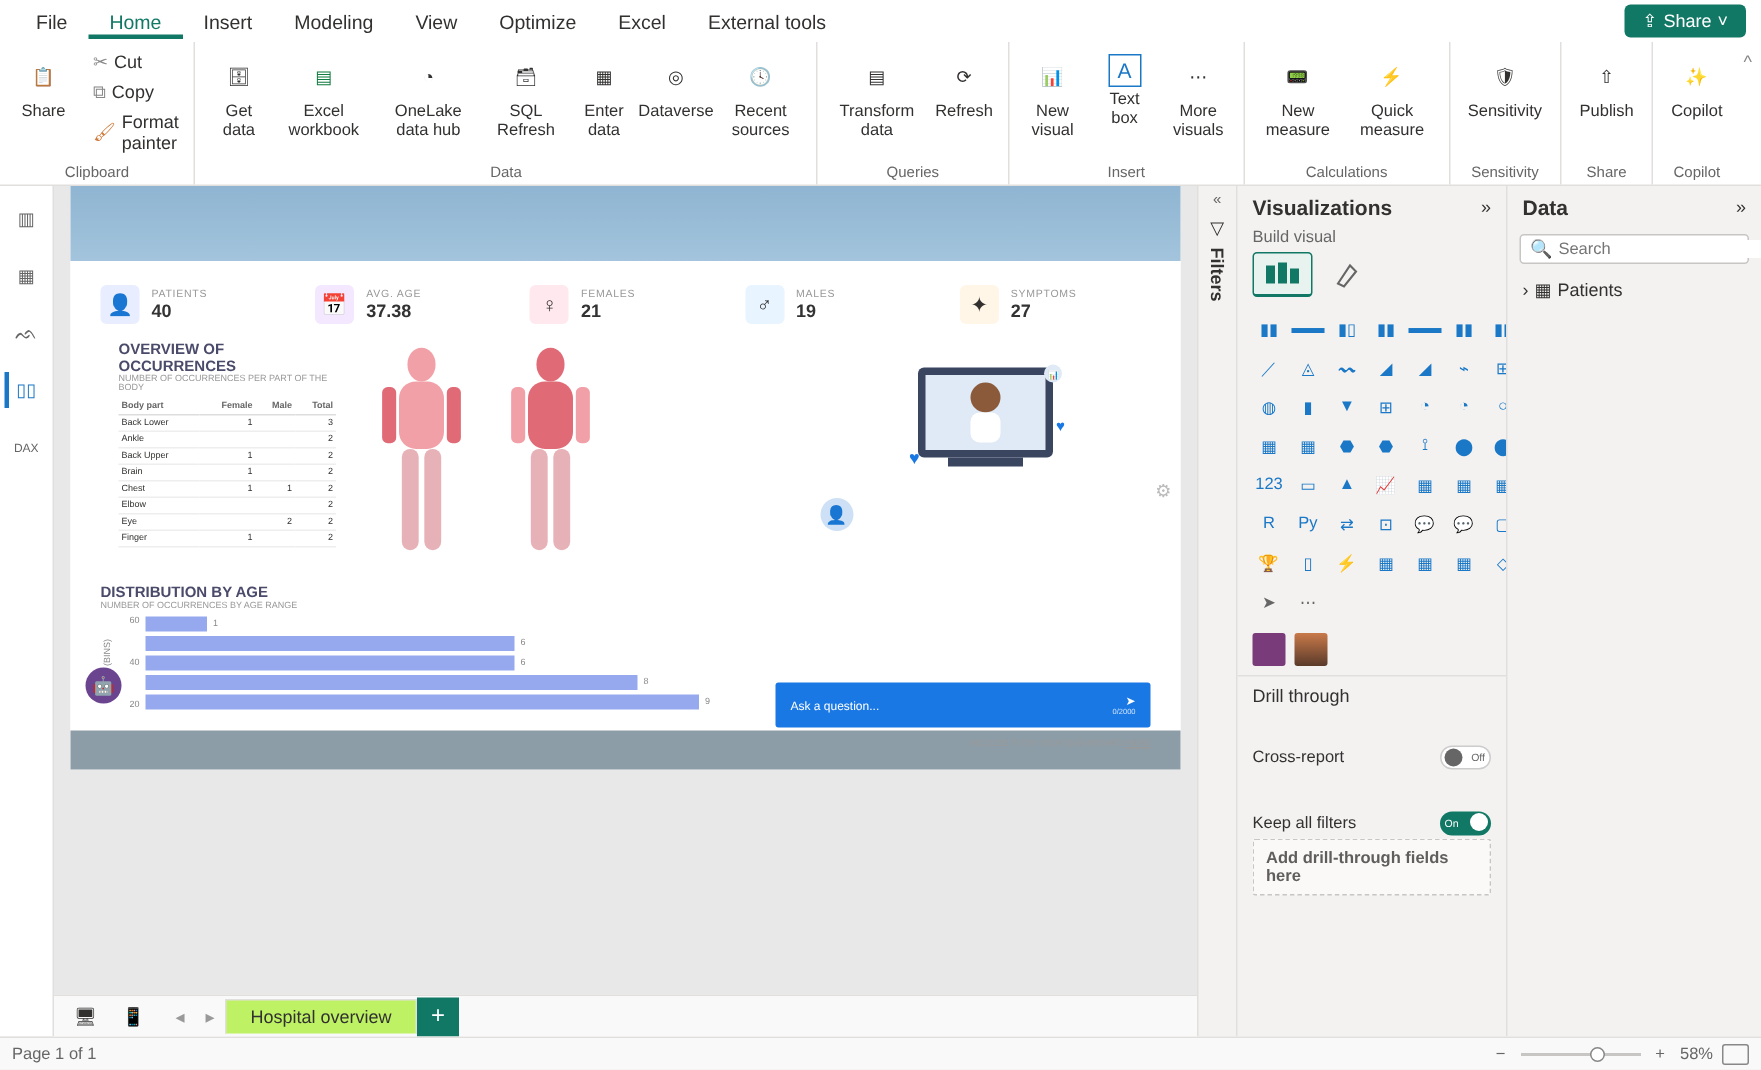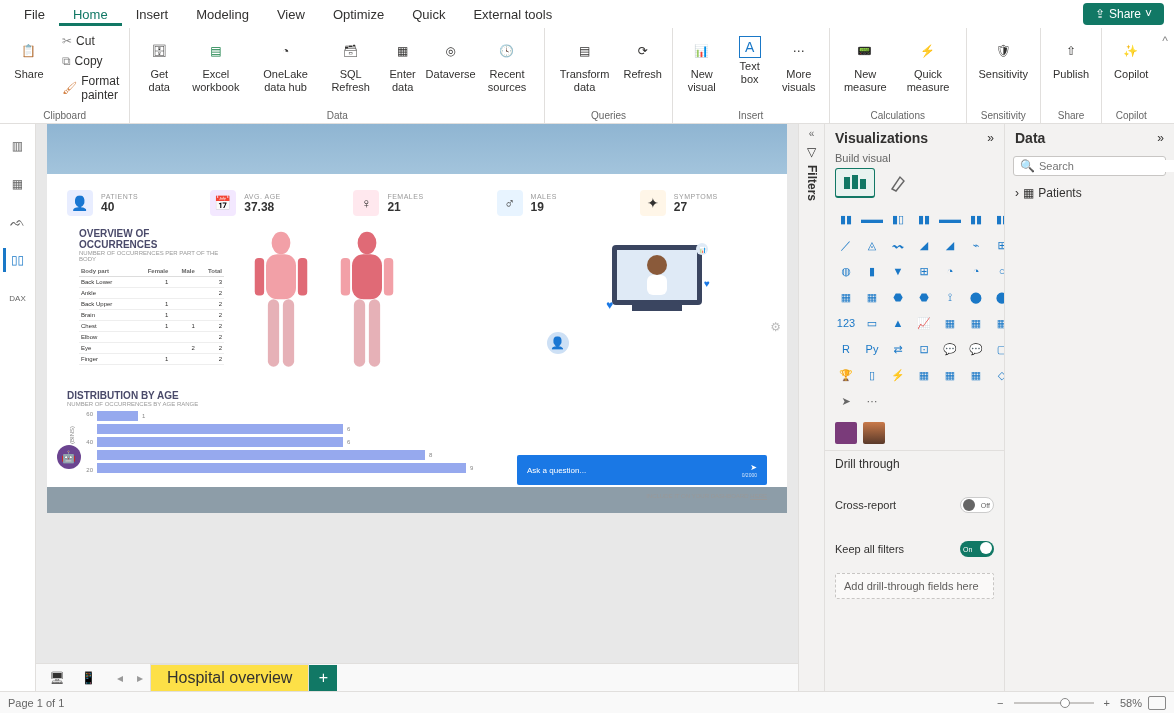--- a/index.html
+++ b/index.html
@@ -77,21 +77,21 @@
 .dash-note .lnk { text-decoration:underline; }
 
 .report-footer-band { height: 26px; background: #8d9da8; }
 .corner-badge { position:absolute; left:10px; bottom:44px; width:24px; height:24px; border-radius:50%; background:#6b4490; display:flex; align-items:center; justify-content:center; font-size:12px; }
 
 
 .page-tabs { height: 28px; background: #f9f9f9; border-top:1px solid #e1dfdd; display:flex; align-items:center; }
 .view-switch { display:flex; gap:6px; padding: 0 8px; }
 .vs-btn { width:26px; height:20px; display:flex; align-items:center; justify-content:center; cursor:pointer; }
 .nav-arrow { width:20px; text-align:center; color:#999; cursor:pointer; }
-.page-tab { padding: 4px 16px; background:#fde047; border:1px solid #e1dfdd; border-bottom:none; font-size:16px; }
+.page-tab { padding: 4px 16px; background:#bef264; border:1px solid #e1dfdd; border-bottom:none; font-size:12px; }
 .add-page { width:28px; height:26px; background:#117865; color:#fff; display:flex; align-items:center; justify-content:center; font-size:16px; cursor:pointer; }
 
 
 .filters-strip { width: 26px; background:#f3f2f1; border-left:1px solid #e1dfdd; display:flex; flex-direction:column; align-items:center; padding-top:4px; }
 .filters-strip .chev { font-size:10px; color:#666; margin-bottom:6px; cursor:pointer; }
 .filters-strip .flabel { writing-mode: vertical-rl; font-size:12px; color:#323130; font-weight:600; }
 
 
 .viz-pane { width: 180px; background:#f3f2f1; border-left:1px solid #e1dfdd; display:flex; flex-direction:column; overflow:hidden; }
 .pane-header { display:flex; align-items:center; justify-content:space-between; padding: 6px 10px; }
@@ -133,21 +133,21 @@
 </head>
 <body>
 
 <div class="menubar">
   <div class="menu-item">File</div>
   <div class="menu-item active">Home</div>
   <div class="menu-item">Insert</div>
   <div class="menu-item">Modeling</div>
   <div class="menu-item">View</div>
   <div class="menu-item">Optimize</div>
-  <div class="menu-item">Quick</div>
+  <div class="menu-item">Excel</div>
   <div class="menu-item">External tools</div>
   <div class="share-btn">
     <span>⇪</span>
     <span>Share</span>
     <span>˅</span>
   </div>
 </div>
 
 <div class="ribbon">
   <div class="ribbon-group">
@@ -617,21 +617,21 @@
             <span>Off</span>
           </div>
       </div>
       <div class="drill-row">
         <span>Keep all filters</span>
         <div class="toggle on">
             <span>On</span>
             <span class="knob"></span>
           </div>
       </div>
-      <div class="field-well" style="margin-top:14px;">Add drill-through fields here</div>
+      <div class="field-well" style="margin-top:0;font-weight:bold;">Add drill-through fields here</div>
     </div>
   </div>
 
   <div class="data-pane">
     <div class="pane-header">
       <div class="pane-title">Data</div>
       <div style="cursor:pointer;">»</div>
     </div>
     <div class="search-box">
       <span style="color:#888; margin-right:4px;">🔍</span>

